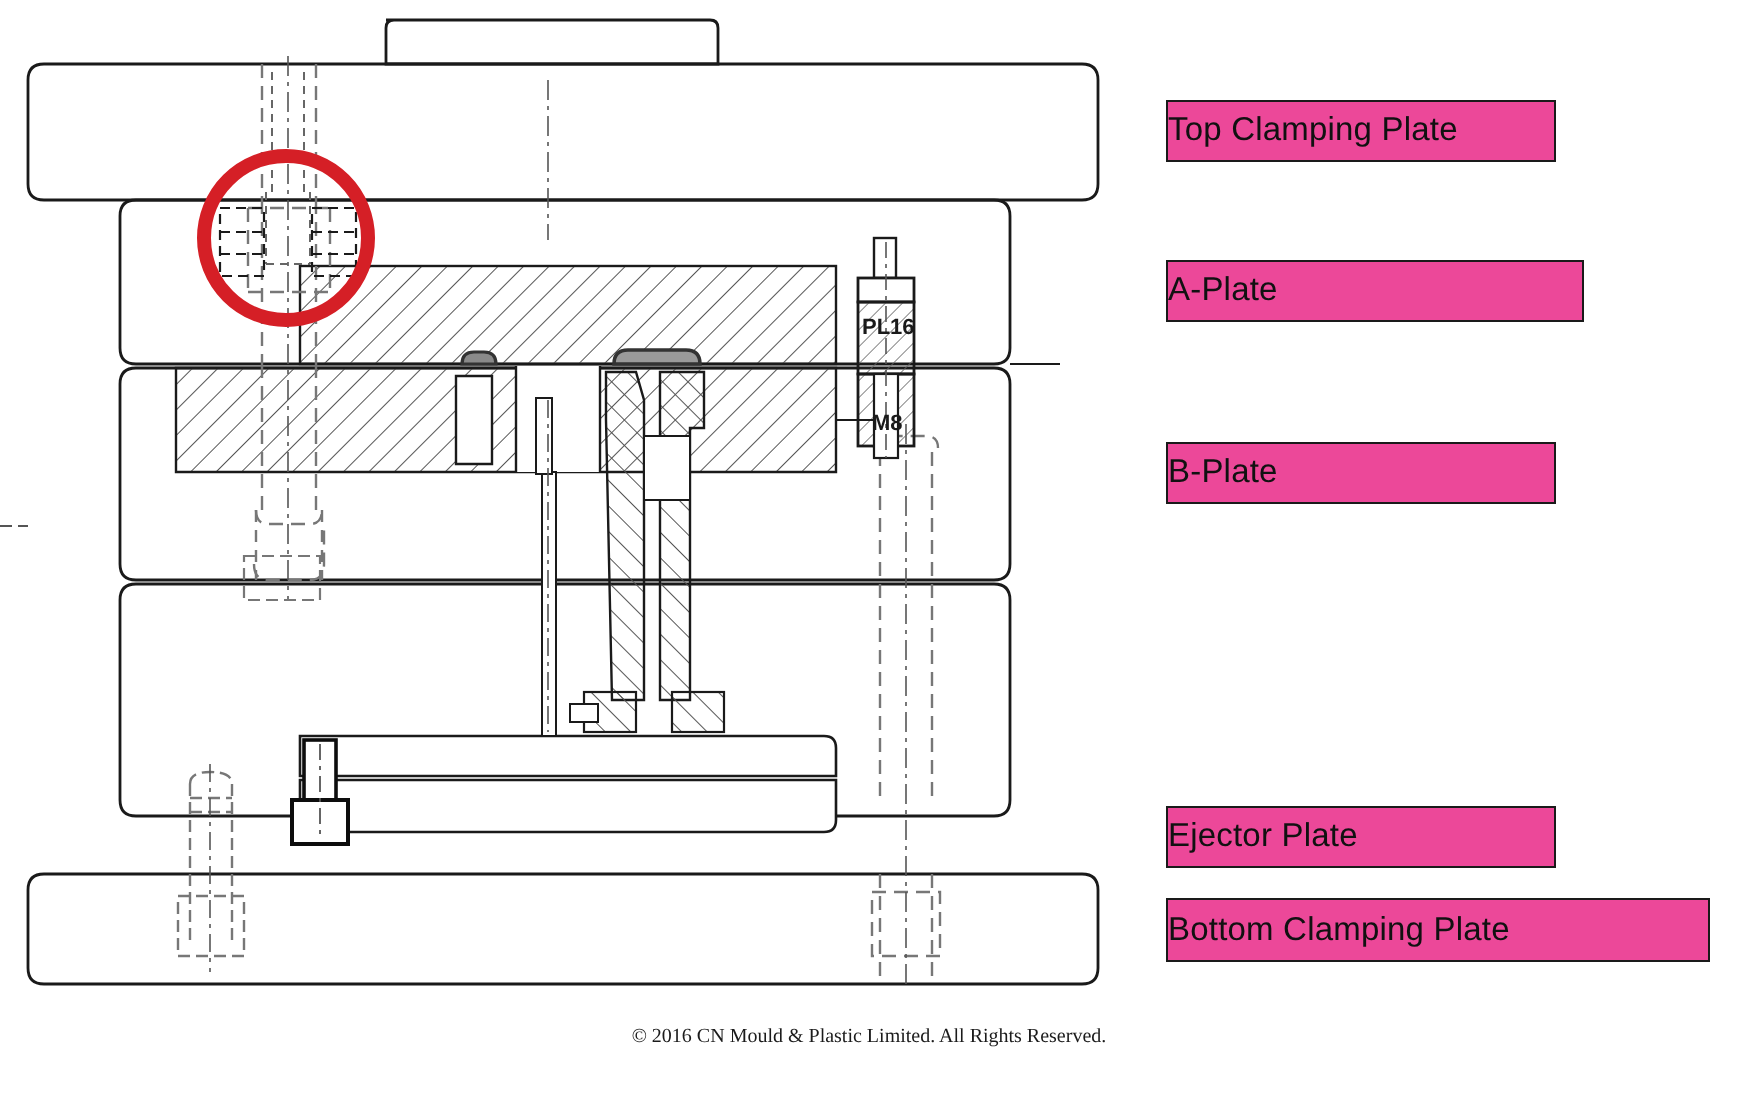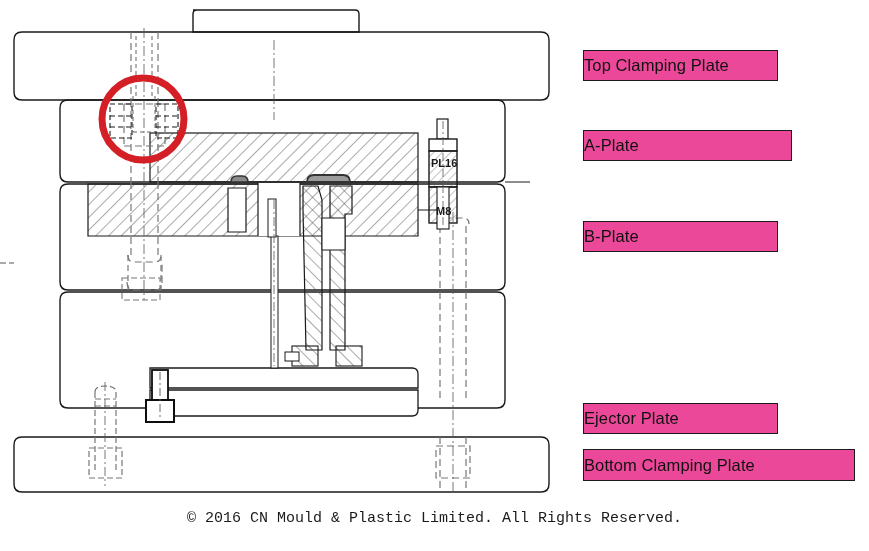--- a/index.html
+++ b/index.html
@@ -57,22 +57,22 @@
   #lb-ejector{ left: 0px;  top: 379px; width: 195px; height: 31px; margin-top: 24px; }
   #lb-bottom { left: 0px;  top: 449px; width: 272px; height: 32px; }
   #footer {
     position: absolute;
     left: 0;
     top: 508px;
     width: 869px;
     text-align: center;
   }
   #footer-text {
-    font-family: Liberation Mono, monospace;
-    font-size: 15px;
+    font-family: Liberation Serif, serif;
+    font-size: 10px;
     color: #1b1b1b;
   }
 </style>
 </head>
 <body>
 
 <div id="page">
 
   <div id="drawing-area">
     <svg id="drawing-svg" width="570" height="500" viewBox="0 0 570 500" xmlns="http://www.w3.org/2000/svg">

